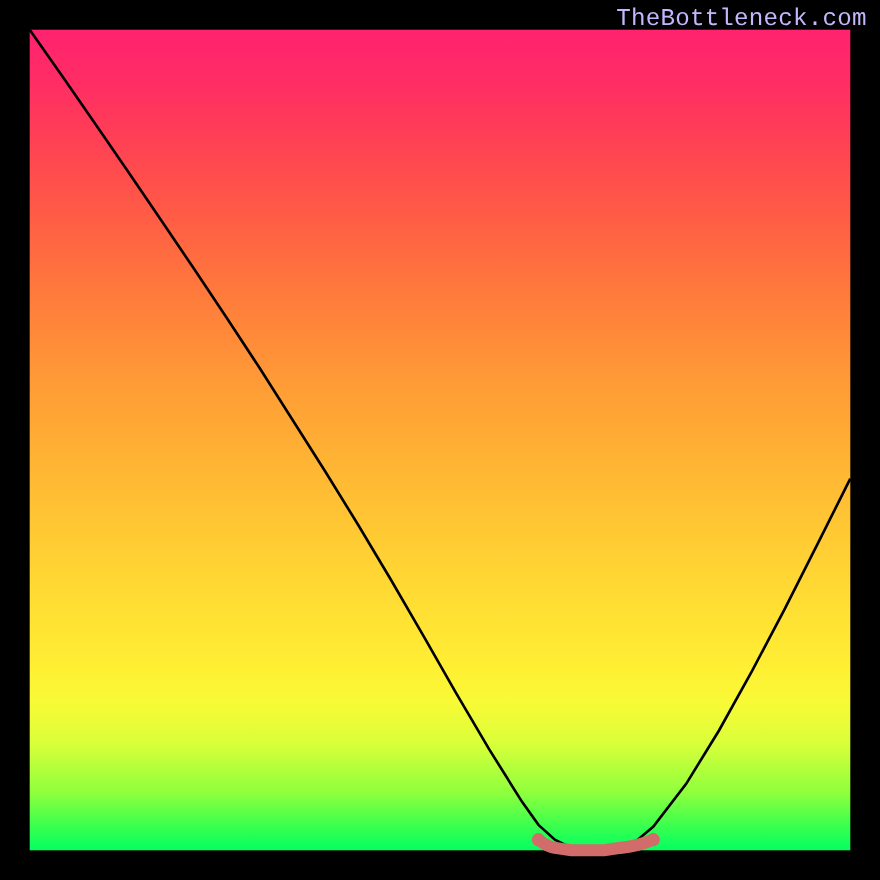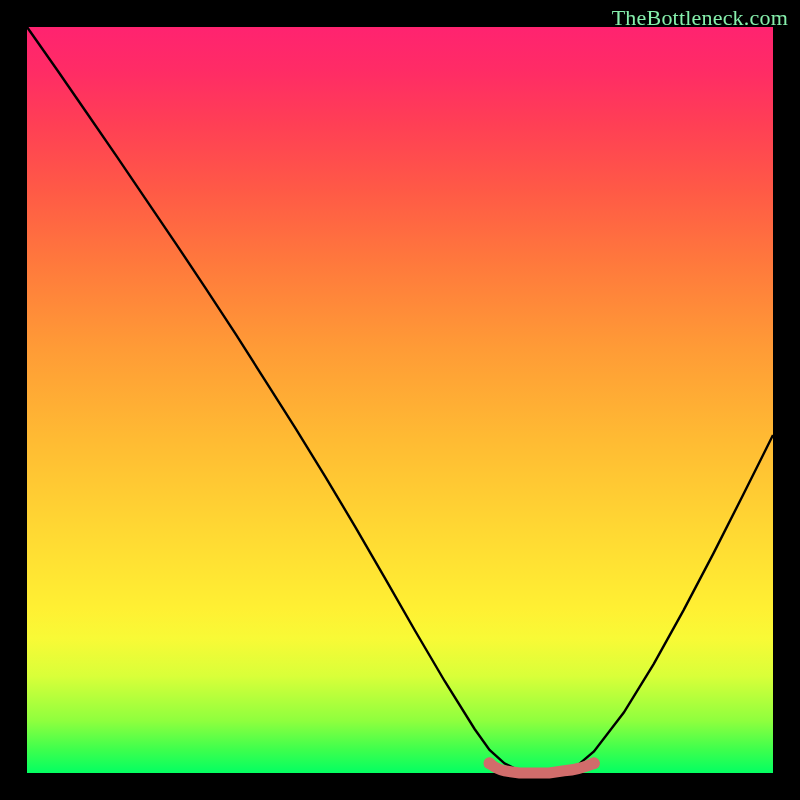--- a/index.html
+++ b/index.html
@@ -42,23 +42,23 @@
     left: 27px;
     top: 27px;
     width: 746px;
     height: 746px;
     overflow: visible;
   }
   .watermark {
     position: absolute;
     top: 5px;
     right: 12px;
-    font-family: Liberation Serif, serif;
+    font-family: Liberation Mono, monospace;
     font-size: 22px;
-    color: #86efac;
+    color: #c4b5fd;
     letter-spacing: 0.2px;
   }
 </style>
 </head>
 <body>
 
 <div class="frame">
 
   <div class="plot"></div>
 

